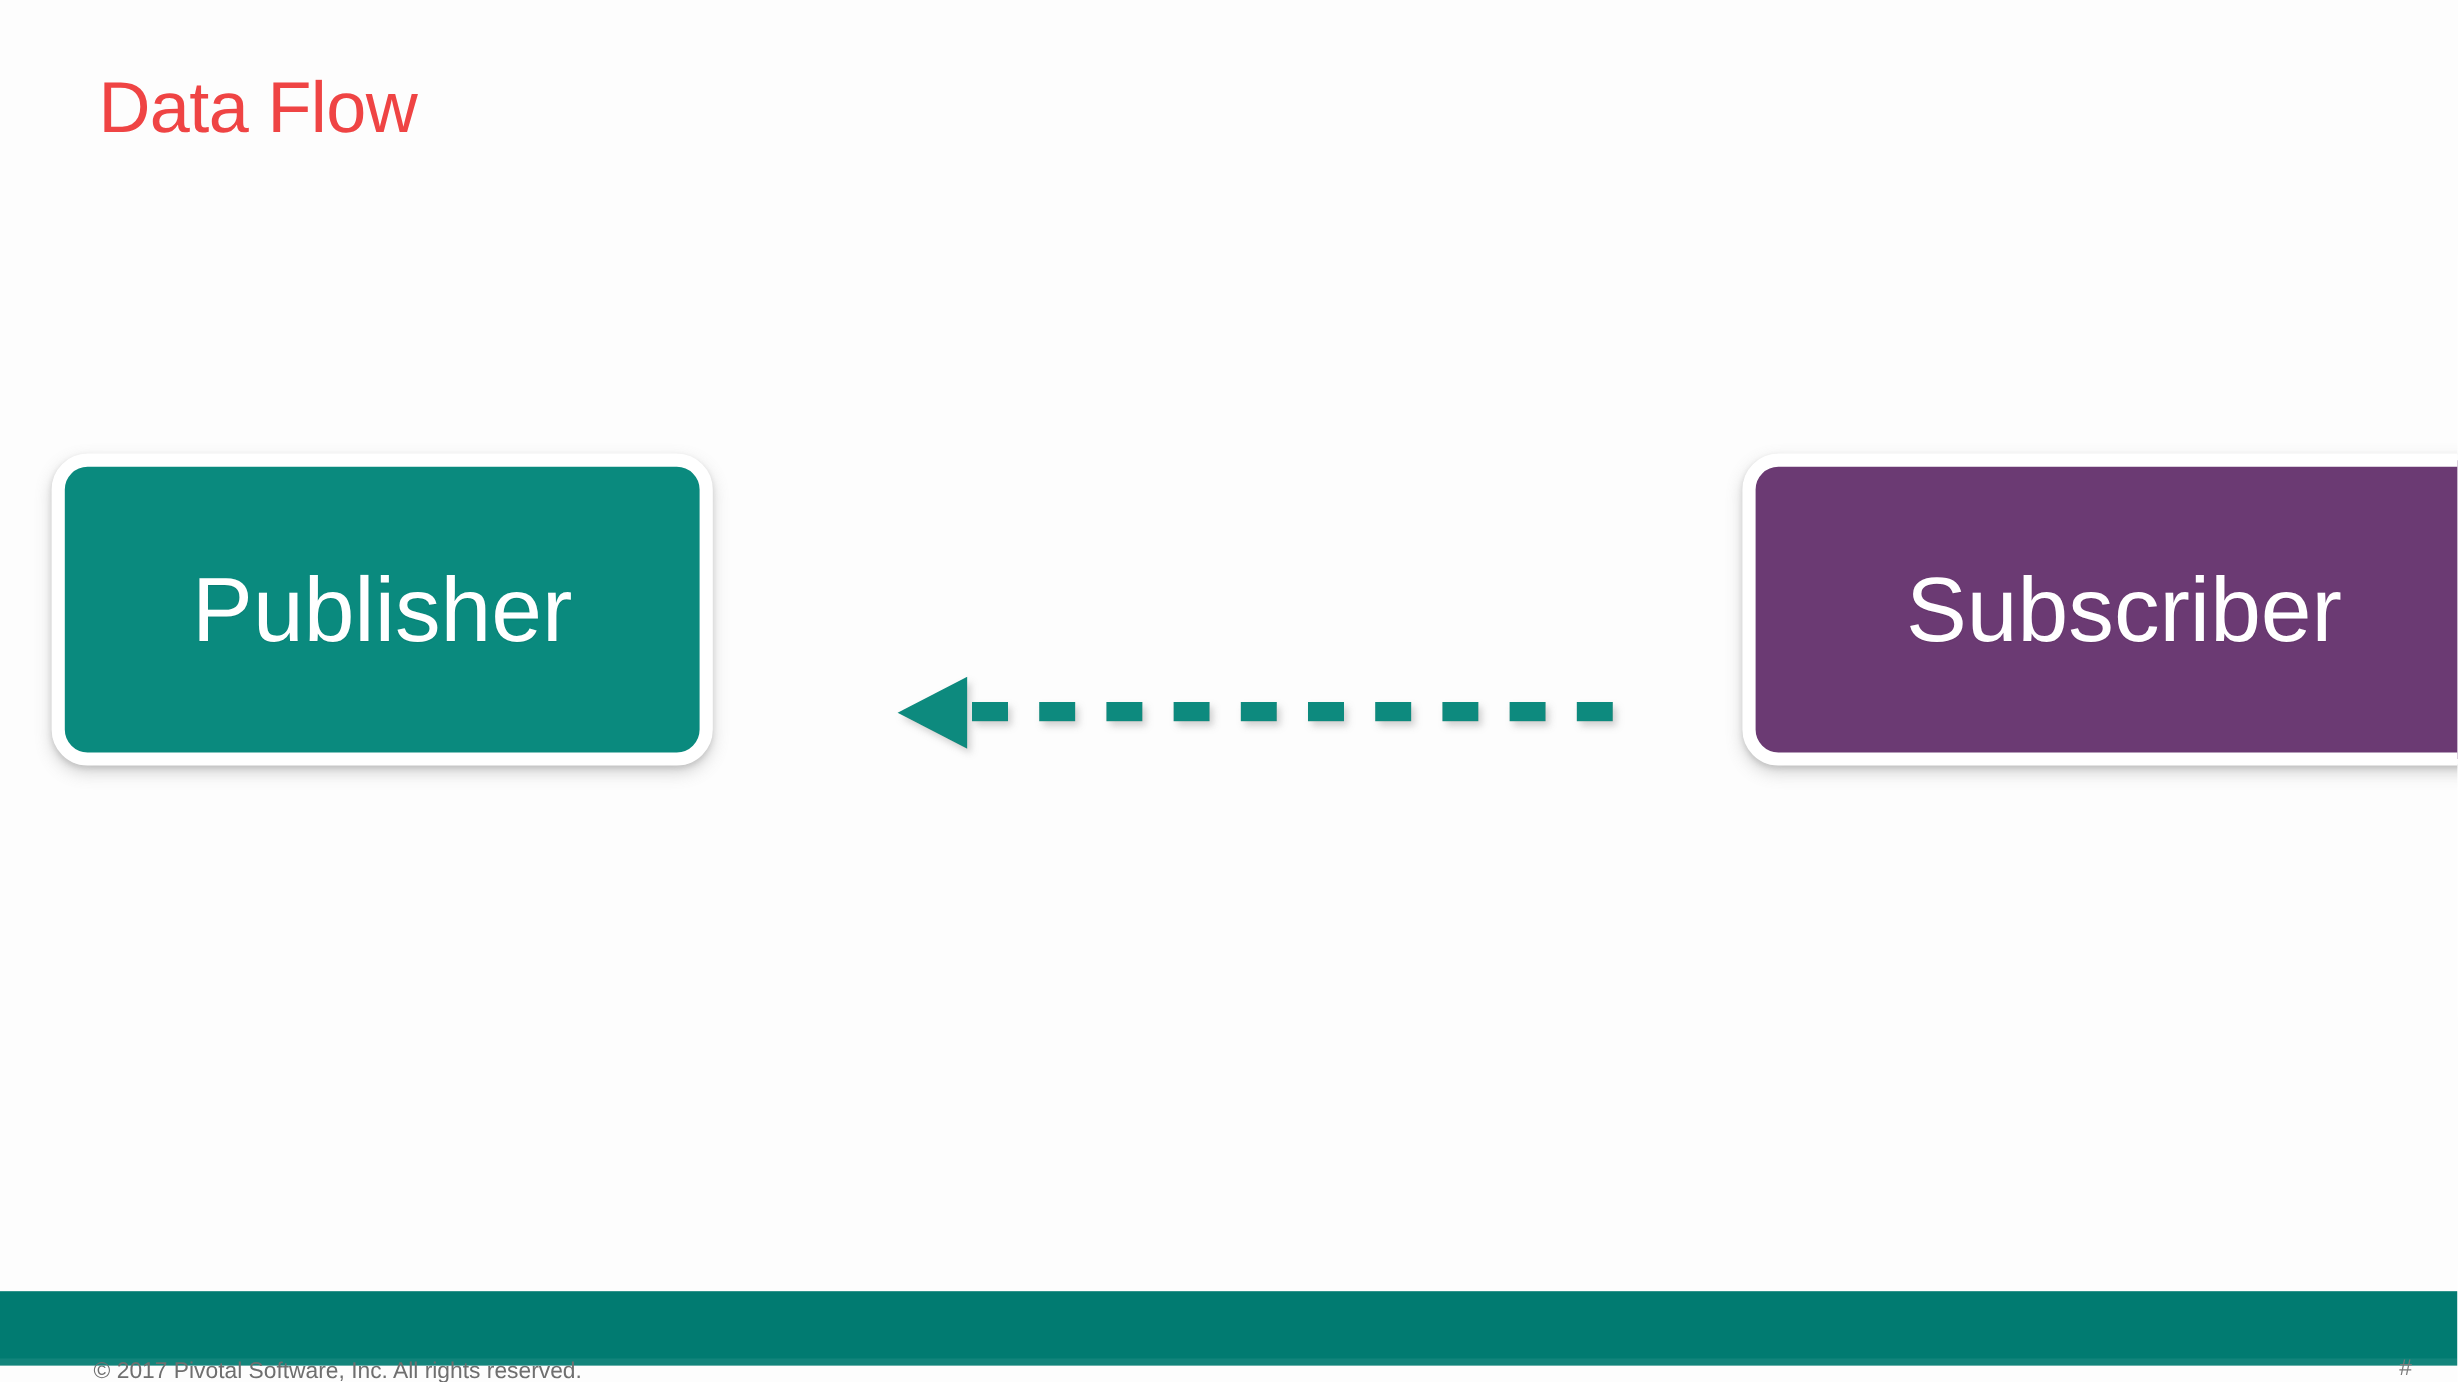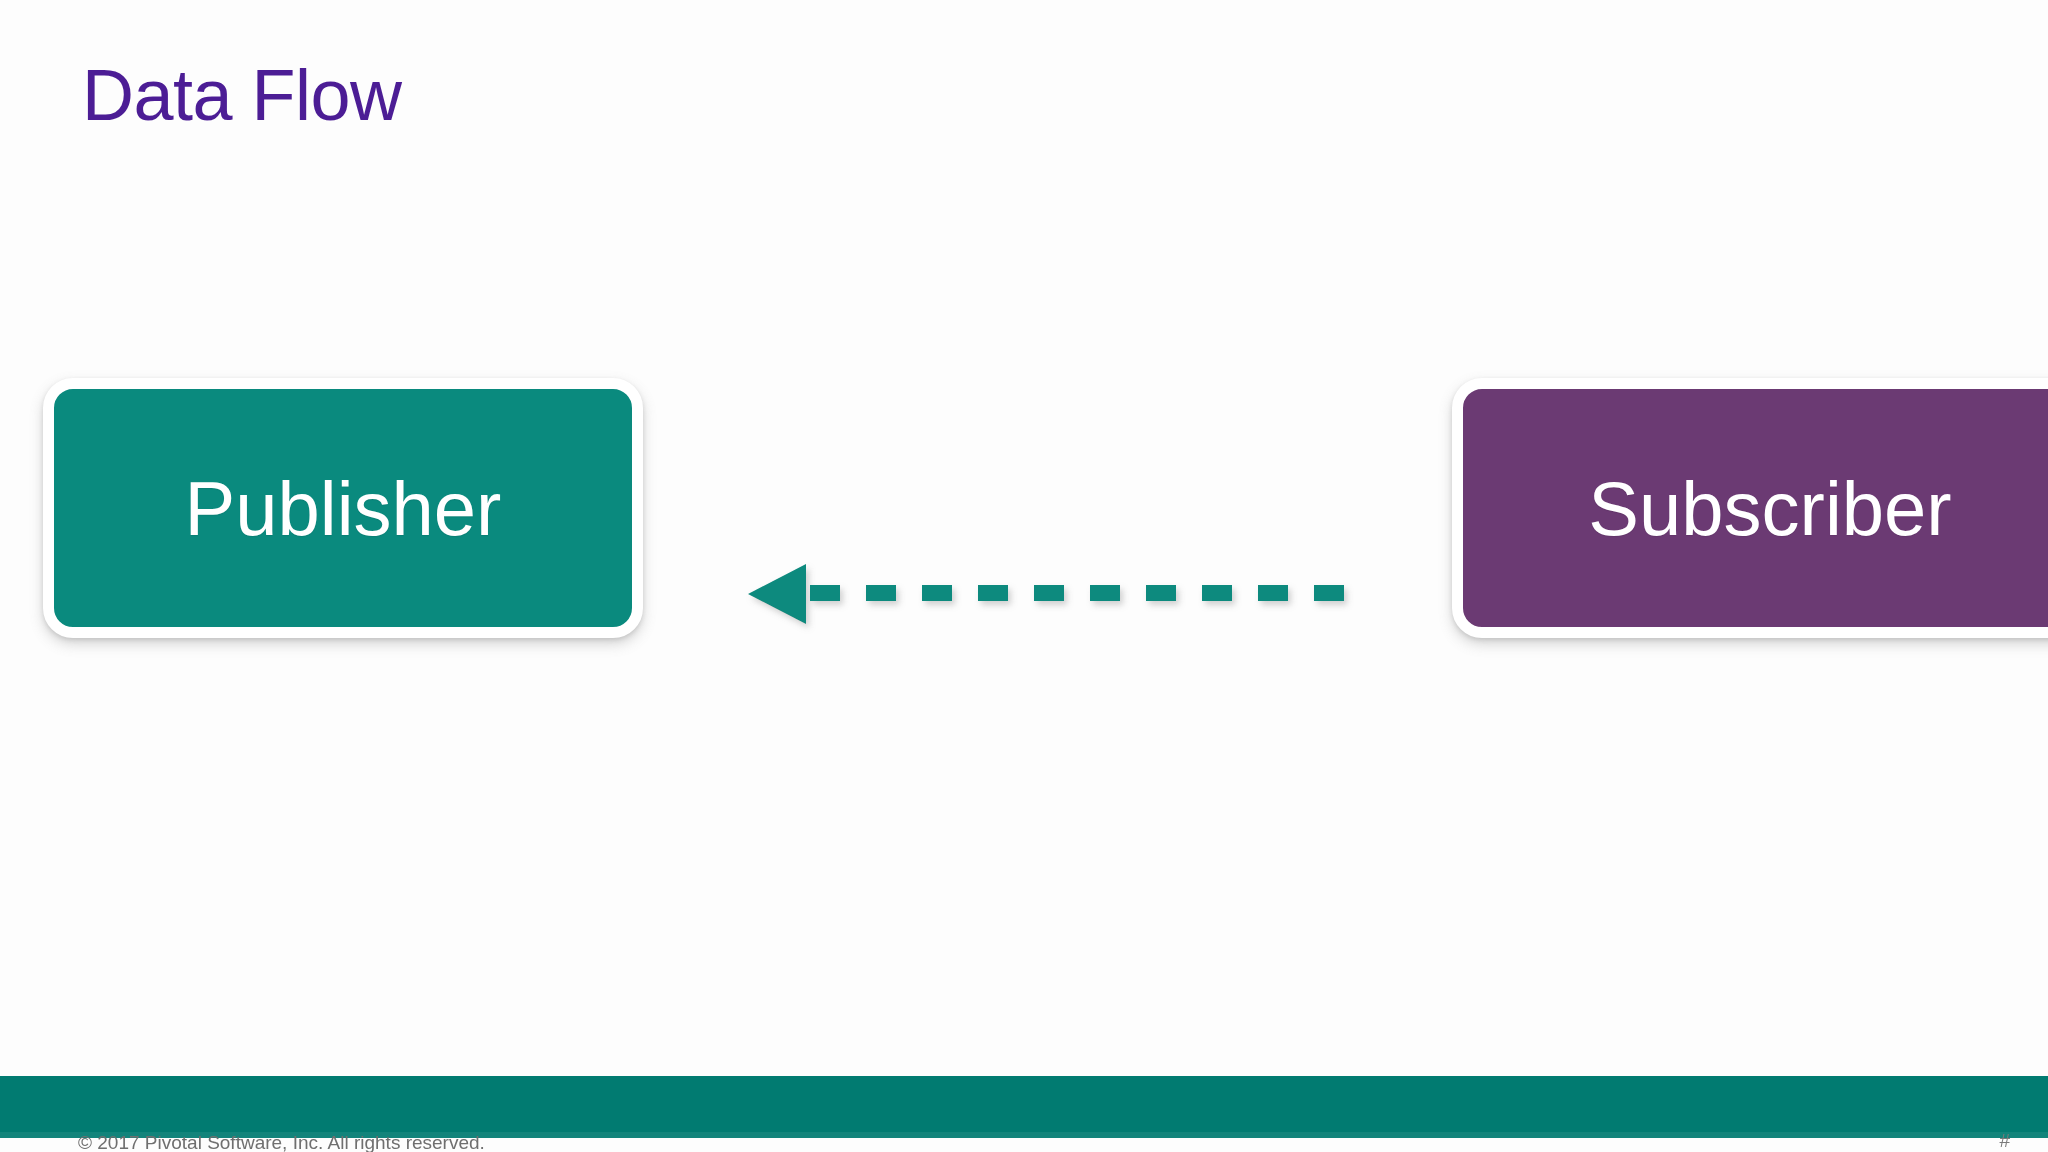--- a/index.html
+++ b/index.html
@@ -17,24 +17,24 @@
     height: 1152px;
     background: #fdfdfd;
     overflow: hidden;
   }
 
   
   .slide-title {
     position: absolute;
     left: 82px;
     top: 58px;
-    font-size: 72px;
+    font-size: 60px;
     line-height: 1.05;
     font-weight: 400;
-    color: #4c1d95;
+    color: #ef4444;
     letter-spacing: -0.5px;
     white-space: nowrap;
     font-family: "Liberation Sans", sans-serif;
   }
 
   
   .node {
     position: absolute;
     border-radius: 30px;
     border: 11px solid #ffffff;
@@ -50,21 +50,21 @@
     font-weight: 400;
     color: #ffffff;
     letter-spacing: 0px;
     white-space: nowrap;
     font-family: "Liberation Sans", sans-serif;
     text-shadow: 0 1px 1px rgba(0,0,0,0.08);
   }
   #node-publisher {
     left: 43px;
     top: 378px;
-    width: 600px;
+    width: 551px;
     height: 260px;
     background: #0a8a7e;
   }
   #node-subscriber {
     left: 1412px;
     top: 378px;
     width: 636px;
     height: 260px;
     background: #6b3a73;
     margin-left: 40px;

